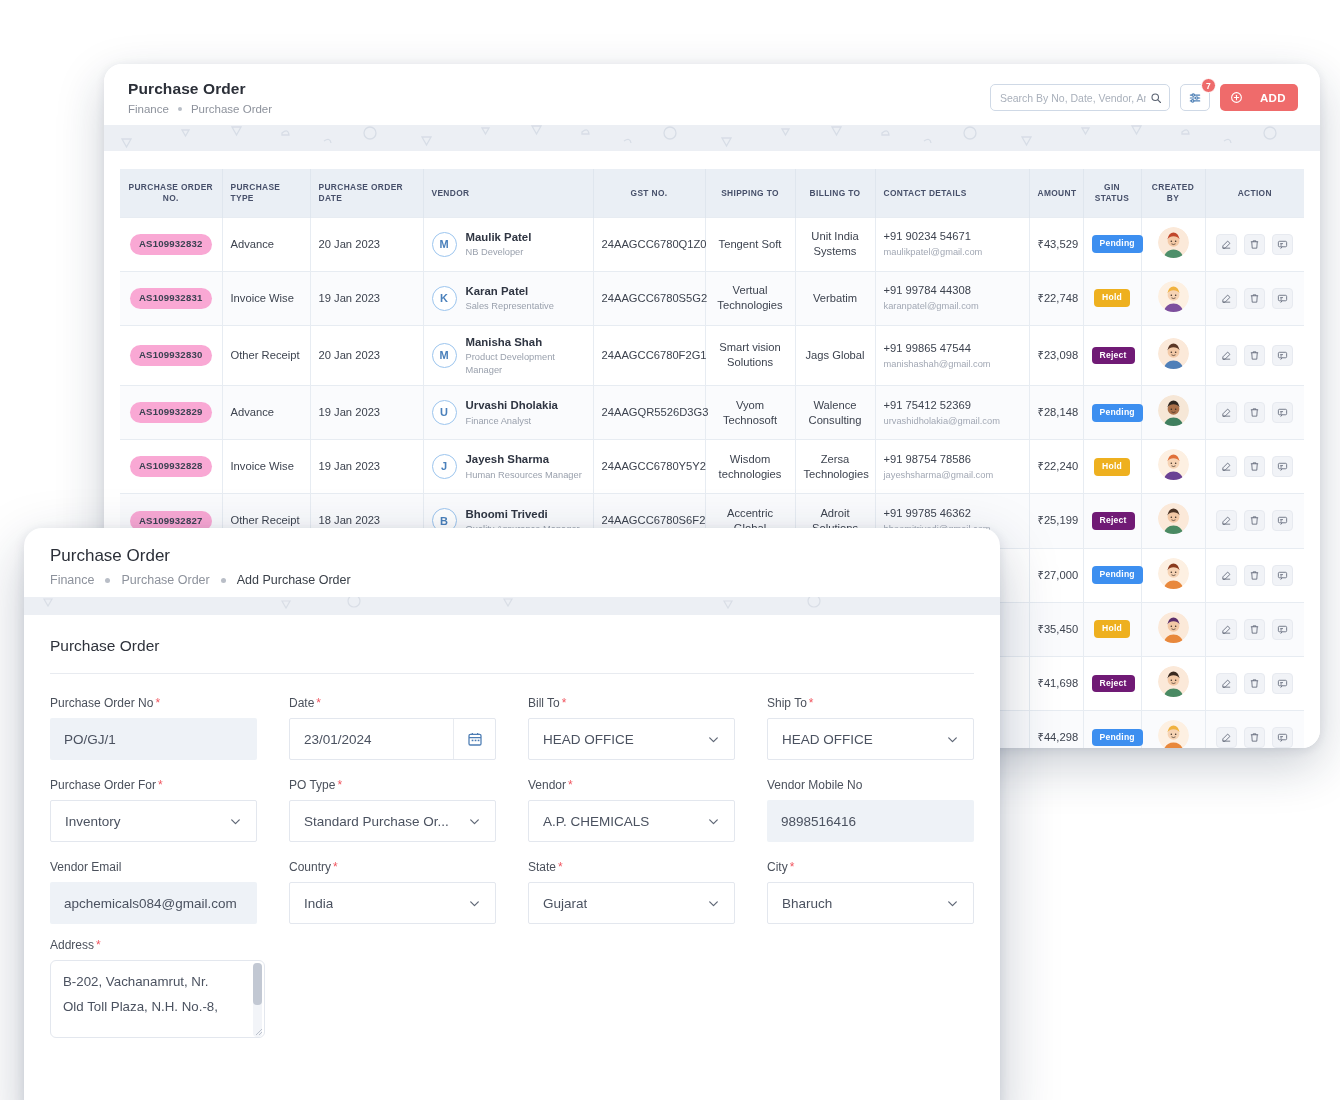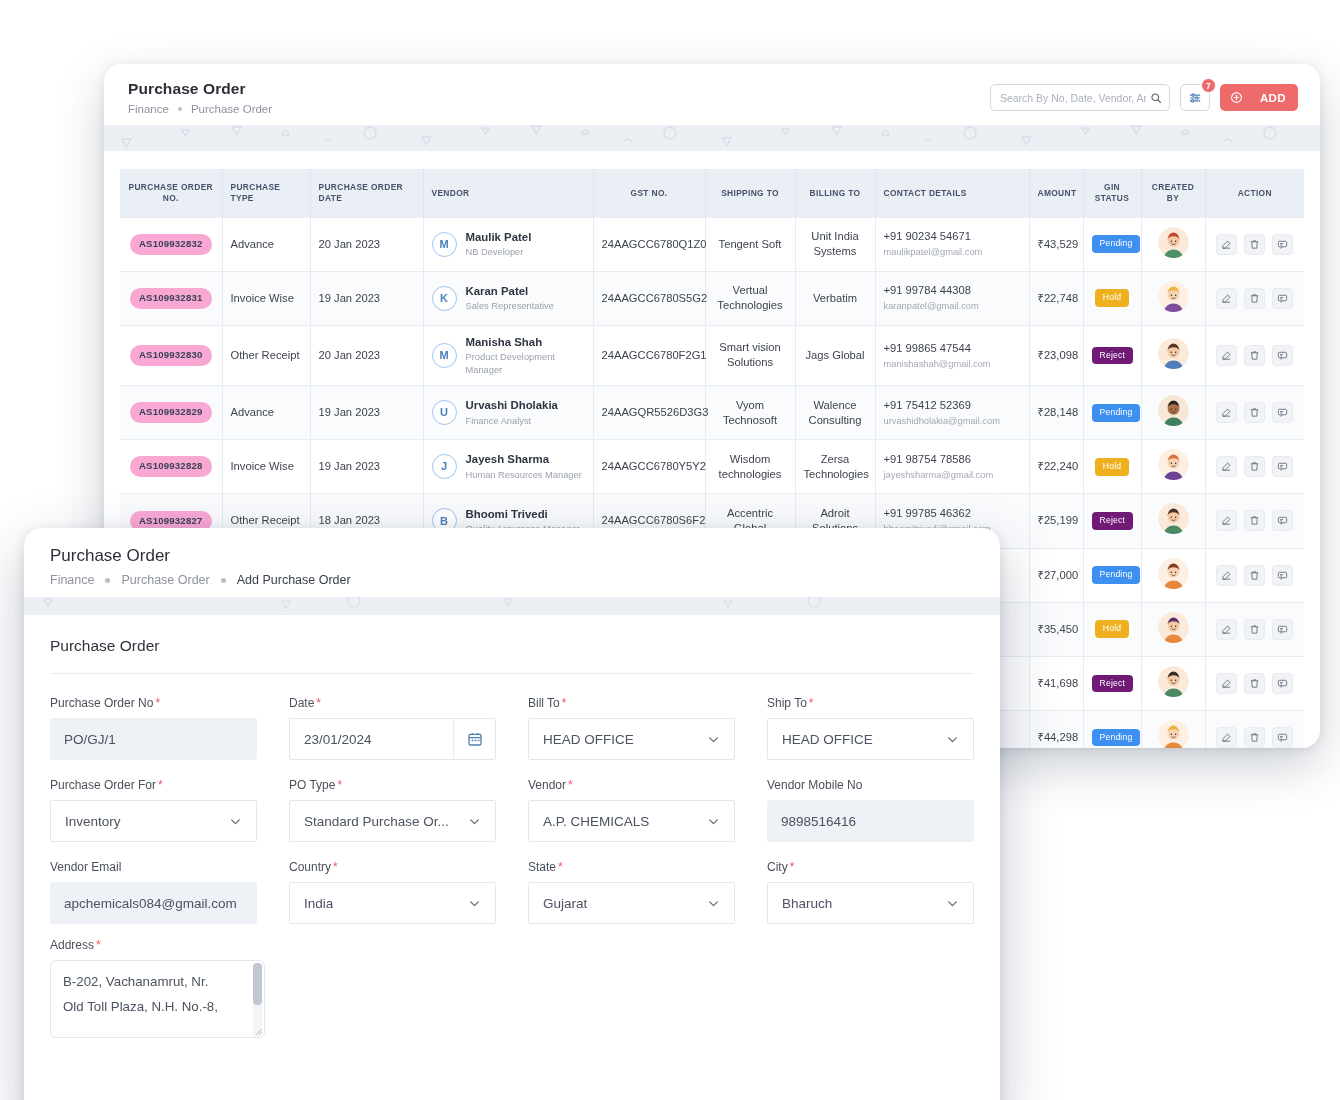--- a/index.html
+++ b/index.html
@@ -108,21 +108,21 @@
     font-size: 11px; font-weight: 700;
   }
   .vendor-name { font-size: 11.4px; color: #2f3542; font-weight: 700; }
   .vendor-role { font-size: 9.3px; color: #9aa1ad; margin-top: 1px; }
   .contact-phone { font-size: 11.2px; color: #3d434f; }
   .contact-mail { font-size: 9.3px; color: #a2a8b4; margin-top: 2px; }
   .amount { font-size: 11.3px; color: #3d434f; }
 
   .badge {
     display: inline-block; padding: 3px 8px; border-radius: 4px;
-    font-size: 8.6px; font-weight: 400; color: #fff; letter-spacing: .2px;
+    font-size: 8.6px; font-weight: 700; color: #fff; letter-spacing: .2px;
   }
   .badge.pending { background: #3d8ff0; }
   .badge.hold    { background: #eeb01f; }
   .badge.reject  { background: #701a75; }
 
   .avatar-pic { width: 31px; height: 31px; border-radius: 50%; display: inline-block; }
 
   .act-group { display: flex; gap: 7px; justify-content: center; }
   .act-btn {
     width: 21px; height: 21px; border-radius: 4px; background: #f1f3f7;

